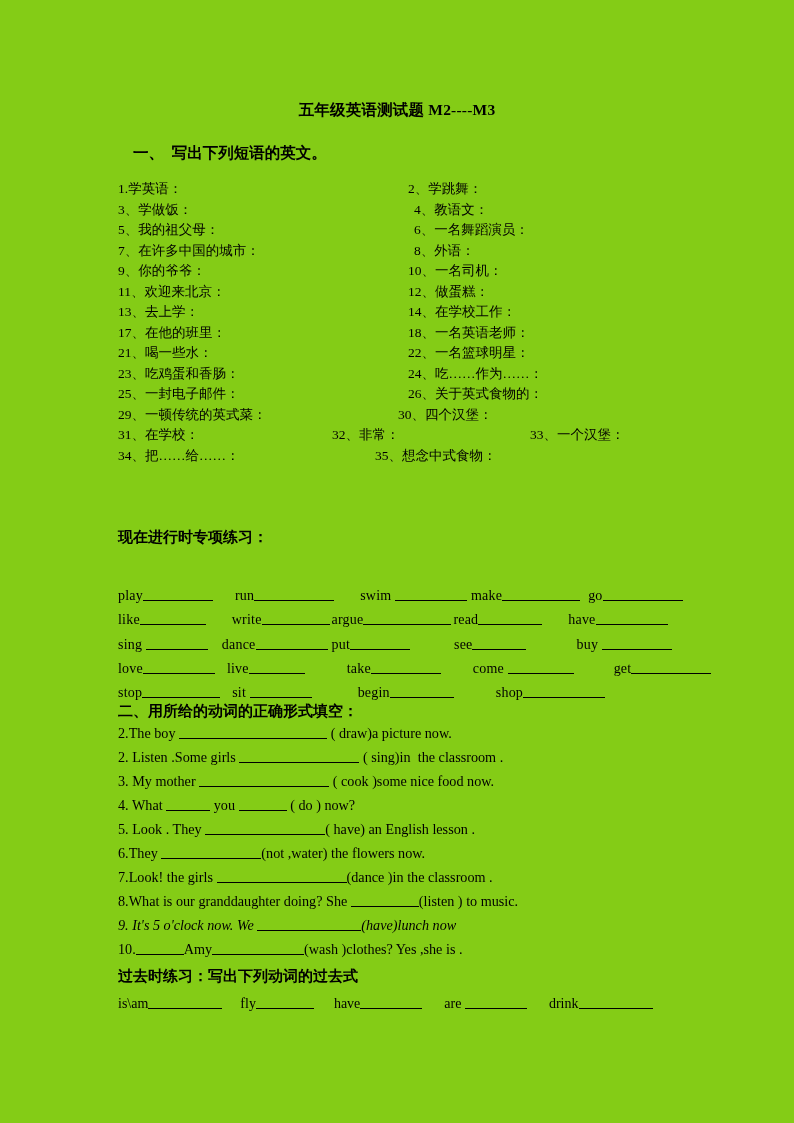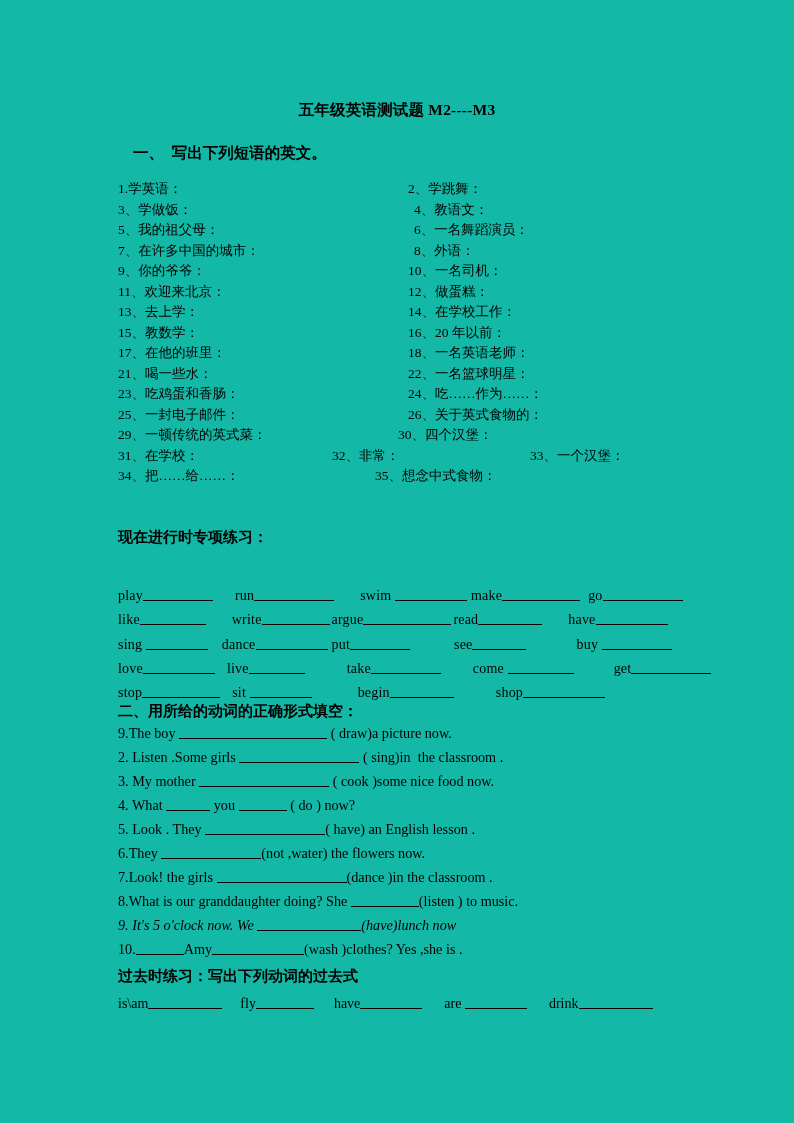--- a/index.html
+++ b/index.html
@@ -14,21 +14,21 @@
     position: relative;
     font-family: "Liberation Serif", "DejaVu Serif", serif;
     color: #000000;
     overflow: hidden;
   }
   .page {
     position: absolute;
     inset: 0;
     width: 794px;
     height: 1123px;
-    background: #14b8a6;
+    background: #84cc16;
   }
 
   
   .doc-title {
     position: absolute;
     top: 100px;
     left: 0;
     width: 794px;
     text-align: center;
     font-size: 15.5px;
@@ -148,24 +148,20 @@
       </div>
       <div class="vrow">
         <span class="vcell vleft">11、欢迎来北京：</span>
         <span class="vcell vright">12、做蛋糕：</span>
       </div>
       <div class="vrow">
         <span class="vcell vleft">13、去上学：</span>
         <span class="vcell vright">14、在学校工作：</span>
       </div>
       <div class="vrow">
-        <span class="vcell vleft">15、教数学：</span>
-        <span class="vcell vright">16、20 年以前：</span>
-      </div>
-      <div class="vrow">
         <span class="vcell vleft">17、在他的班里：</span>
         <span class="vcell vright">18、一名英语老师：</span>
       </div>
       <div class="vrow">
         <span class="vcell vleft">21、喝一些水：</span>
         <span class="vcell vright">22、一名篮球明星：</span>
       </div>
       <div class="vrow">
         <span class="vcell vleft">23、吃鸡蛋和香肠：</span>
         <span class="vcell vright">24、吃……作为……：</span>
@@ -196,21 +192,21 @@
       <div class="verbline" style="top: 587px;"><span>play</span><span class="blank" style="width: 70px;"></span><span style="display: inline-block; width: 22px;"></span><span>run</span><span class="blank" style="width: 80px;"></span><span style="display: inline-block; width: 26px;"></span><span>swim </span><span class="blank" style="width: 72px;"></span><span style="display: inline-block; width: 4px;"></span><span>make</span><span class="blank" style="width: 78px;"></span><span style="display: inline-block; width: 8px;"></span><span>go</span><span class="blank" style="width: 80px;"></span></div>
       <div class="verbline" style="top: 611px;"><span>like</span><span class="blank" style="width: 66px;"></span><span style="display: inline-block; width: 26px;"></span><span>write</span><span class="blank" style="width: 68px;"></span><span style="display: inline-block; width: 2px;"></span><span>argue</span><span class="blank" style="width: 88px;"></span><span style="display: inline-block; width: 2px;"></span><span>read</span><span class="blank" style="width: 64px;"></span><span style="display: inline-block; width: 26px;"></span><span>have</span><span class="blank" style="width: 72px;"></span></div>
       <div class="verbline" style="top: 636px;"><span>sing </span><span class="blank" style="width: 62px;"></span><span style="display: inline-block; width: 14px;"></span><span>dance</span><span class="blank" style="width: 72px;"></span><span style="display: inline-block; width: 4px;"></span><span>put</span><span class="blank" style="width: 60px;"></span><span style="display: inline-block; width: 44px;"></span><span>see</span><span class="blank" style="width: 54px;"></span><span style="display: inline-block; width: 50px;"></span><span>buy </span><span class="blank" style="width: 70px;"></span></div>
       <div class="verbline" style="top: 660px;"><span>love</span><span class="blank" style="width: 72px;"></span><span style="display: inline-block; width: 12px;"></span><span>live</span><span class="blank" style="width: 56px;"></span><span style="display: inline-block; width: 42px;"></span><span>take</span><span class="blank" style="width: 70px;"></span><span style="display: inline-block; width: 32px;"></span><span>come </span><span class="blank" style="width: 66px;"></span><span style="display: inline-block; width: 40px;"></span><span>get</span><span class="blank" style="width: 80px;"></span></div>
       <div class="verbline" style="top: 684px;"><span>stop</span><span class="blank" style="width: 78px;"></span><span style="display: inline-block; width: 12px;"></span><span>sit </span><span class="blank" style="width: 62px;"></span><span style="display: inline-block; width: 46px;"></span><span>begin</span><span class="blank" style="width: 64px;"></span><span style="display: inline-block; width: 42px;"></span><span>shop</span><span class="blank" style="width: 82px;"></span></div>
     </div>
 
   <div class="bold-head" id="pc-part2" style="top:702px;">二、用所给的动词的正确形式填空：</div>
 
   <div id="sentences-host">
-      <div class="sentence" style="top: 725px;"><span>9.The boy </span><span class="blank" style="width: 148px;"></span><span> ( draw)a picture now.</span></div>
+      <div class="sentence" style="top: 725px;"><span>2.The boy </span><span class="blank" style="width: 148px;"></span><span> ( draw)a picture now.</span></div>
       <div class="sentence" style="top: 749px;"><span>2. Listen .Some girls </span><span class="blank" style="width: 120px;"></span><span> ( sing)in  the classroom .</span></div>
       <div class="sentence" style="top: 773px;"><span>3. My mother </span><span class="blank" style="width: 130px;"></span><span> ( cook )some nice food now.</span></div>
       <div class="sentence" style="top: 797px;"><span>4. What </span><span class="blank" style="width: 44px;"></span><span> you </span><span class="blank" style="width: 48px;"></span><span> ( do ) now?</span></div>
       <div class="sentence" style="top: 821px;"><span>5. Look . They </span><span class="blank" style="width: 120px;"></span><span>( have) an English lesson .</span></div>
       <div class="sentence" style="top: 845px;"><span>6.They </span><span class="blank" style="width: 100px;"></span><span>(not ,water) the flowers now.</span></div>
       <div class="sentence" style="top: 869px;"><span>7.Look! the girls </span><span class="blank" style="width: 130px;"></span><span>(dance )in the classroom .</span></div>
       <div class="sentence" style="top: 893px;"><span>8.What is our granddaughter doing? She </span><span class="blank" style="width: 68px;"></span><span>(listen ) to music.</span></div>
       <div class="sentence" style="top: 917px; font-style: italic;"><span>9. It's 5 o'clock now. We </span><span class="blank" style="width: 104px;"></span><span>(have)lunch now</span></div>
       <div class="sentence" style="top: 941px;"><span>10.</span><span class="blank" style="width: 48px;"></span><span>Amy</span><span class="blank" style="width: 92px;"></span><span>(wash )clothes? Yes ,she is .</span></div>
     </div>

